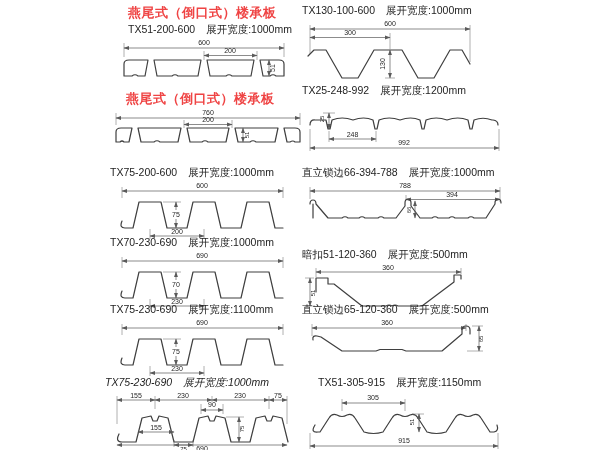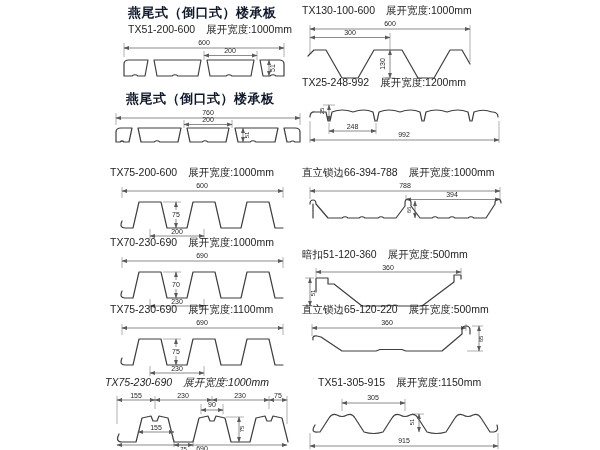--- a/index.html
+++ b/index.html
@@ -1,19 +1,19 @@
 <!DOCTYPE html>
 <html><head>
 <meta charset="utf-8">
 <style>
   html,body{margin:0;padding:0;}
   body{width:600px;height:450px;background:#ffffff;position:relative;overflow:hidden;
        font-family:"Liberation Sans","DejaVu Sans",sans-serif;}
   .sec{position:absolute;}
-  .hd{font-size:13px;font-weight:bold;color:#0f172a;margin:0 0 1px 0;letter-spacing:.5px;white-space:nowrap;}
+  .hd{font-size:13px;font-weight:bold;color:#ef4444;margin:0 0 1px 0;letter-spacing:.5px;white-space:nowrap;}
   .sub{font-size:10.5px;color:#232323;margin:0 0 2px 0;white-space:nowrap;}
   .gap{margin-left:11px;}
   .ml16{margin-left:16px;}
   .ml22{}
   .ml28{font-style:italic;}
   svg{display:block;}
   .pf{fill:none;stroke:#3f3f3f;stroke-width:1.2;stroke-linejoin:round;stroke-linecap:round;}
   .dl{stroke:#5a5a5a;stroke-width:0.7;}
   .x{stroke:#6f6f6f;stroke-width:0.55;}
   text.d{font-size:7px;fill:#1f1f1f;text-anchor:middle;}
@@ -76,21 +76,21 @@
     <text class="d" x="98" y="13">200</text>
     <line class="x" x1="74" y1="11" x2="74" y2="19"></line>
       <line class="x" x1="122" y1="11" x2="122" y2="19"></line>
     <line class="dl" x1="74" y1="15.5" x2="122" y2="15.5" marker-start="url(#ar)" marker-end="url(#ar)"></line>
     <path class="pf" d="M11,19 L22,19 L19,33 M31,33 L28,19 L71,19 L68,33 M80,33 L77,19 L119,19 L116,33 M128,33 L125,19 L168,19 L165,33 M177,33 L174,19 L185,19 M11,19 Q6,19 6,23 L6,33 M185,19 Q190,19 190,23 L190,33 M6,33 L10,33 Q12,31 14,33 L19,33 M31,33 L44,33 Q47,30.5 50,33 L68,33 M80,33 L92,33 Q95,30.5 98,33 L116,33 M128,33 L140,33 Q143,30.5 146,33 L165,33 M177,33 L180,33 Q183,31 185,33 L190,33"></path>
     <line class="dl" x1="133" y1="19" x2="133" y2="33" marker-start="url(#ar)" marker-end="url(#ar)"></line>
     <text class="d6" x="139" y="26" transform="rotate(-90 139 26)">51</text>
   </svg>
 </div>
 
-<div class="sec" style="left:302px;top:76px;">
+<div class="sec" style="left:302px;top:84px;">
   <div class="sub"><span>TX25-248-992</span><span class="gap">展开宽度:1200mm</span></div>
   <svg width="205" height="52" viewBox="0 0 205 52">
     <line class="x" x1="21" y1="13" x2="33" y2="13"></line>
     <line class="dl" x1="27" y1="13" x2="27" y2="29" marker-start="url(#ar)" marker-end="url(#ar)"></line>
     <text class="d6" x="22" y="19" transform="rotate(-90 22 19)">25</text>
     <path class="pf" d="M8,25 Q8,19.5 13,20 L24,20 L26,29 L28,29 L30,20 Q40,16 51,20 Q62,16 71,20 L73,29 L75,29 L77,20 Q87,16 98,20 Q109,16 118,20 L120,29 L122,29 L124,20 Q134,16 145,20 Q156,16 166,20 L168,29 L170,29 L172,20 Q181,16.5 190,20 L191,20 Q196,20.5 196,25"></path>
     <text class="d" x="50.5" y="36.5">248</text>
     <line class="x" x1="27" y1="31" x2="27" y2="42"></line>
       <line class="x" x1="74" y1="31" x2="74" y2="42"></line>
     <line class="dl" x1="27" y1="39" x2="74" y2="39" marker-start="url(#ar)" marker-end="url(#ar)"></line>
@@ -183,21 +183,21 @@
     <rect class="bg" x="58.5" y="28" width="15" height="9"></rect>
     <text class="d" x="66" y="35">75</text>
     <text class="d" x="67" y="52">230</text>
     <line class="x" x1="40" y1="47" x2="40" y2="57"></line>
       <line class="x" x1="94" y1="47" x2="94" y2="57"></line>
     <line class="dl" x1="40" y1="54" x2="94" y2="54" marker-start="url(#ar)" marker-end="url(#ar)"></line>
   </svg>
 </div>
 
 <div class="sec" style="left:302px;top:303px;">
-  <div class="sub"><span>直立锁边65-120-220</span><span class="gap">展开宽度:500mm</span></div>
+  <div class="sub"><span>直立锁边65-120-360</span><span class="gap">展开宽度:500mm</span></div>
   <svg width="185" height="44" viewBox="0 0 185 44">
     <text class="d" x="85" y="6">360</text>
     <line class="x" x1="10" y1="5" x2="10" y2="17"></line>
       <line class="x" x1="164" y1="5" x2="164" y2="12"></line>
     <line class="dl" x1="10" y1="9" x2="164" y2="9" marker-start="url(#ar)" marker-end="url(#ar)"></line>
     <path class="pf" d="M11,21 Q10,16 15,17 L19,18 L40,32 L74,32 L78,30.5 L100,30.5 L104,32 L140,32 L160,15 L160,11 Q160,7 164,7 Q168,7 168,11 L168,15"></path>
     <line class="x" x1="170" y1="7" x2="181" y2="7"></line>
       <line class="x" x1="165" y1="32" x2="181" y2="32"></line>
     <line class="dl" x1="177" y1="7" x2="177" y2="32" marker-start="url(#ar)" marker-end="url(#ar)"></line>
     <text class="d6" x="181" y="20" transform="rotate(-90 181 20)">65</text>

